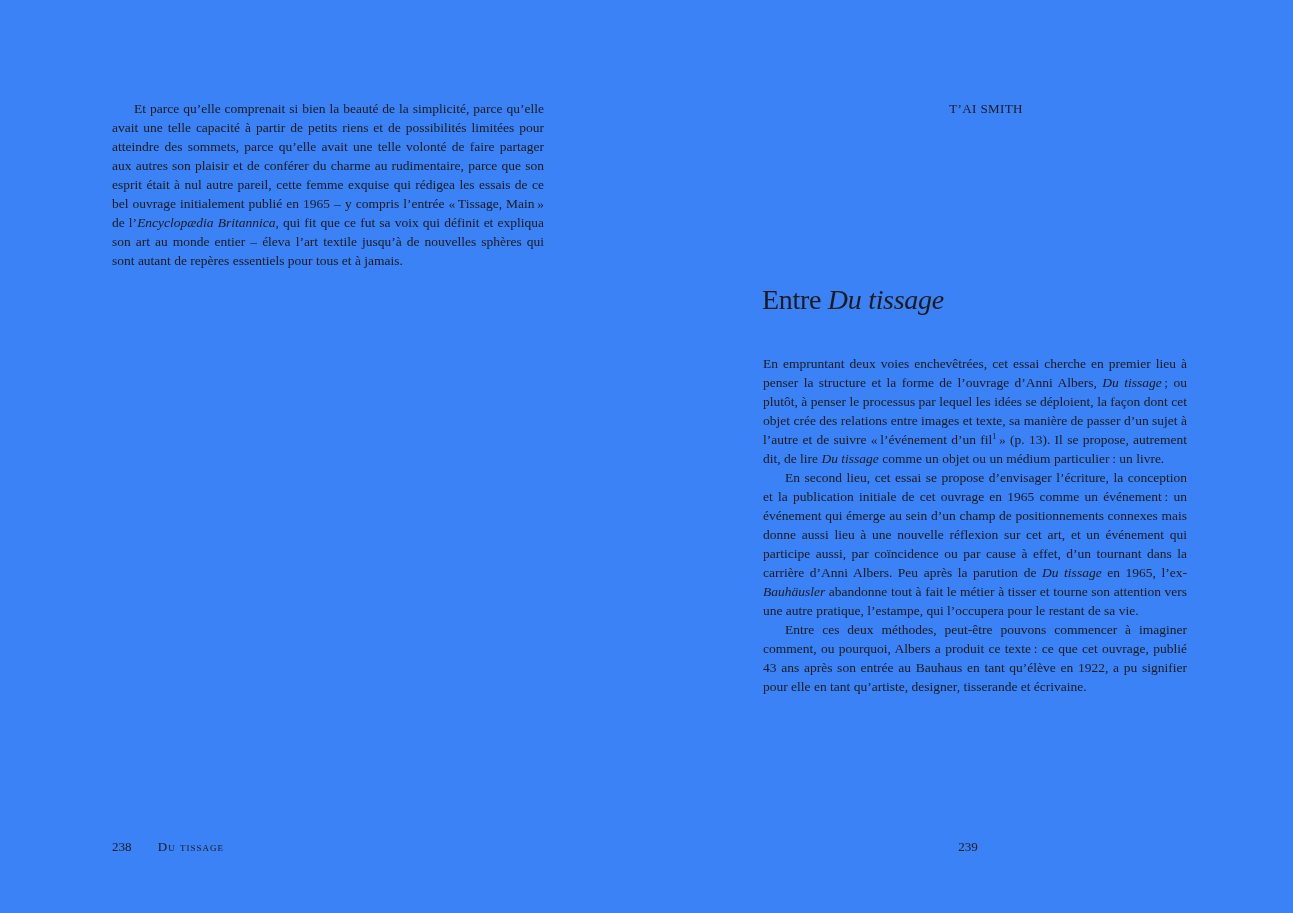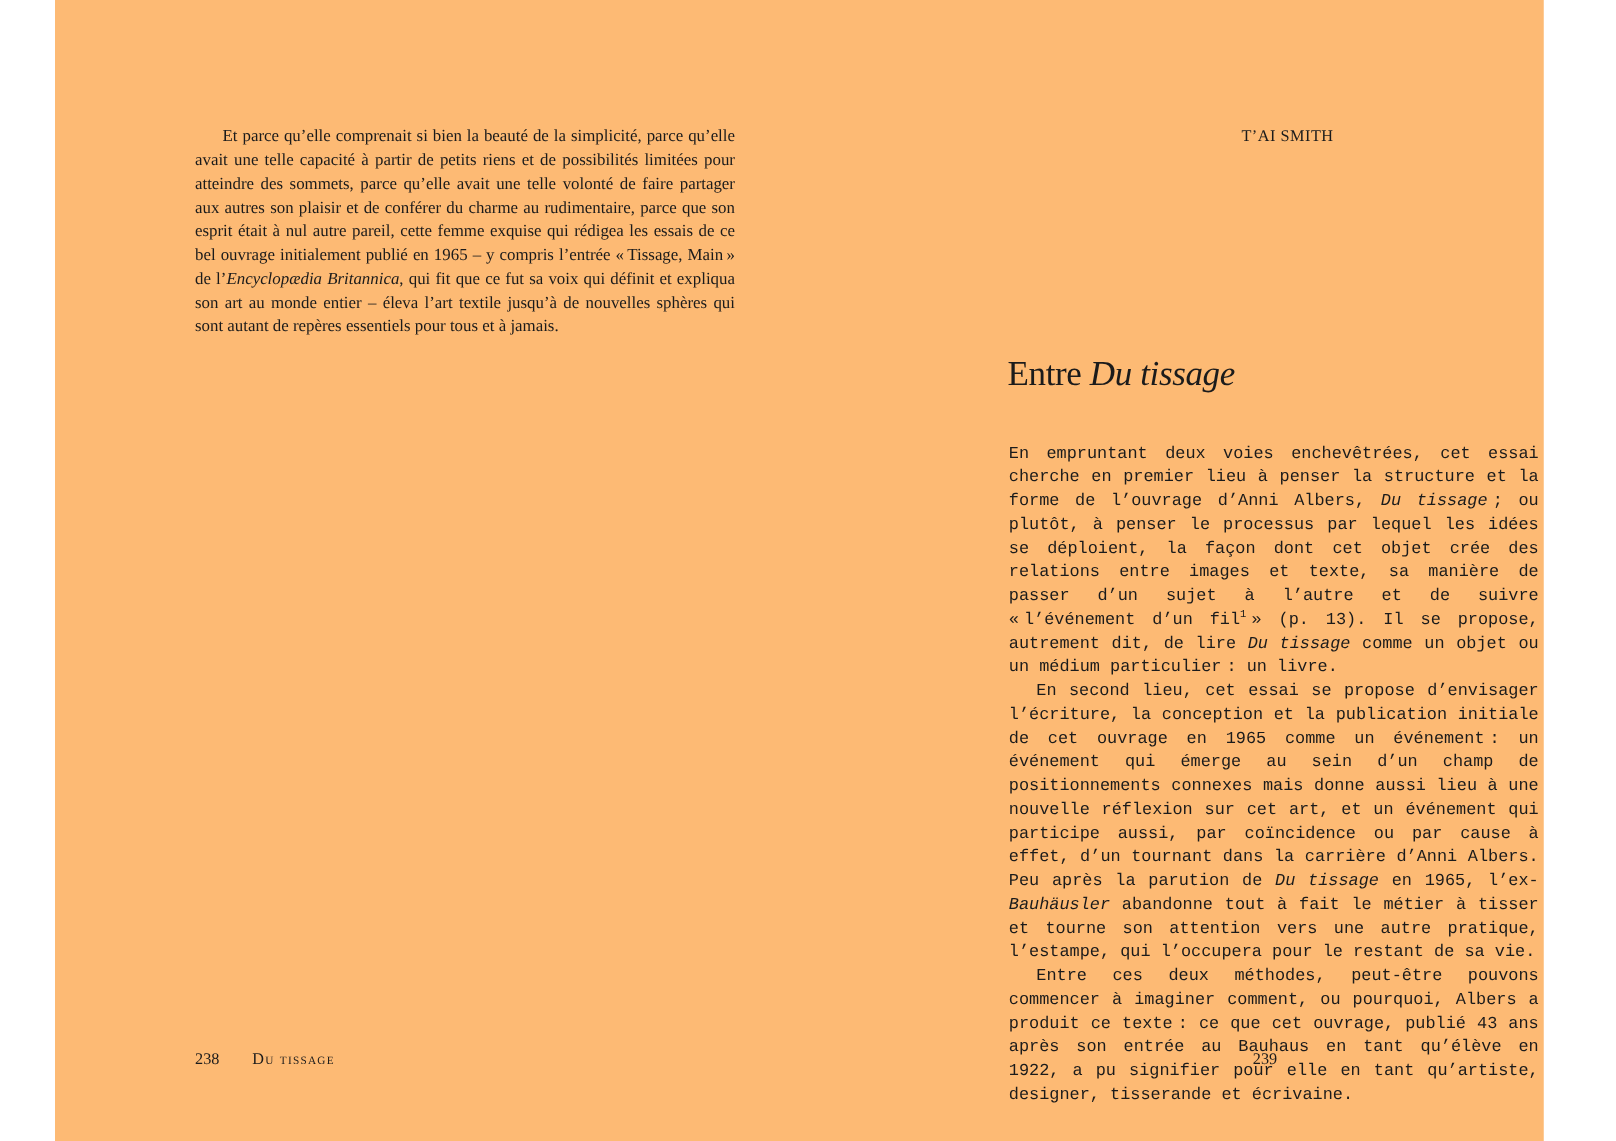--- a/index.html
+++ b/index.html
@@ -2,27 +2,26 @@
 <html lang="fr"><head>
 <meta charset="utf-8">
 <style>
   html, body {
     margin: 0;
     padding: 0;
     background: #ffffff;
   }
   .spread {
     position: relative;
-    width: 1191px;
+    width: 1293px;
     height: 913px;
-    background: #fdba74;
+    background: #3b82f6;
     color: #1b1b1b;
     font-family: "Liberation Serif", serif;
     overflow: hidden;
-    margin-left: 44px;
   }
   
   .body-text {
     font-size: 13.5px;
     line-height: 19px;
     text-align: justify;
     hyphens: auto;
     -webkit-hyphens: auto;
   }
   .body-text p { margin: 0; }
@@ -74,21 +73,20 @@
     white-space: nowrap;
   }
   .right-column {
     position: absolute;
     left: 763px;
     top: 354px;
     width: 424px;
     height: 476px;
     display: flex;
     flex-direction: column;
-    font-family: Liberation Mono, monospace;
   }
   .footnote-block { margin-top: auto; }
   .footnote-rule {
     width: 20px;
     height: 0;
     border-top: 1.5px solid #1b1b1b;
     margin: 0 0 7px 0;
   }
   .footnote-text {
     margin: 0;

